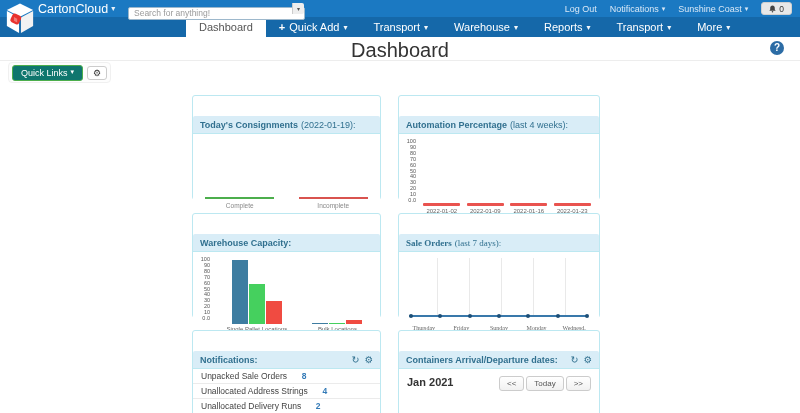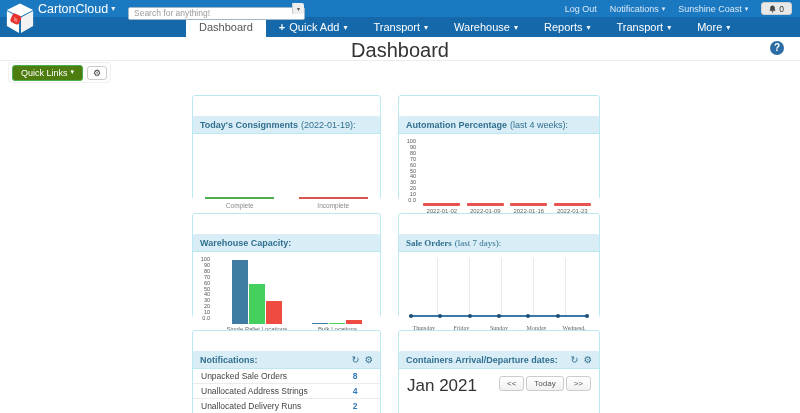--- a/index.html
+++ b/index.html
@@ -26,21 +26,21 @@
   .nav-item.active { background:#fff; color:#555; }
   .nav-item .plus { font-weight:bold; }
 
   
   .page-title { position:absolute; top:39px; left:0; width:100%; text-align:center; font-size:20px; font-weight:500; color:#333; }
   .help { position:absolute; right:16px; top:41px; width:14px; height:14px; border-radius:50%; background:#2c6ca5; color:#fff; font-size:10px; font-weight:bold; text-align:center; line-height:14px; cursor:pointer; }
   .divider { position:absolute; top:60px; left:0; width:800px; border-top:1px solid #ededed; }
 
   
   .quicklinks { position:absolute; left:8px; top:62px; height:21px; padding:2px 3px; background:#fdfdfd; border:1px solid #f0f0f0; border-radius:4px; display:flex; align-items:center; gap:4px; }
-  .btn-green { background:#4d7c0f; border:1px solid #4cae4c; border-radius:3px; color:#fff; font-size:9px; padding:2px 8px; display:flex; align-items:flex-start; gap:3px; cursor:pointer; font-family:"Liberation Sans",sans-serif; }
+  .btn-green { background:#0f766e; border:1px solid #4cae4c; border-radius:3px; color:#fff; font-size:9px; padding:2px 8px; display:flex; align-items:flex-start; gap:3px; cursor:pointer; font-family:"Liberation Sans",sans-serif; }
   .btn-green .caret { font-size:7px; }
   .btn-gear { background:#fff; border:1px solid #ccc; border-radius:3px; font-size:9px; color:#333; padding:1px 5px; cursor:pointer; }
 
   
   .panel { position:absolute; background:#fff; border:1px solid #bce8f1; border-radius:3px; }
   .p1 { left:192px; top:95px;  width:189px; height:105px; }
   .p2 { left:398px; top:95px;  width:202px; height:105px; }
   .p3 { left:192px; top:213px; width:189px; height:105px; }
   .p4 { left:398px; top:213px; width:202px; height:105px;font-family:Liberation Serif, serif; }
   .p5 { left:192px; top:330px; width:189px; height:110px; }
@@ -67,27 +67,27 @@
   .sline { position:absolute; left:2%; right:3%; bottom:14px; height:2px; border-radius:1px; }
   .sdot { position:absolute; bottom:13px; width:4px; height:4px; border-radius:50%; }
   .slab { position:absolute; bottom:0; transform:translateX(-50%); font-size:6px; color:#666; white-space:nowrap; }
   .legend { position:absolute; left:0; right:0; bottom:10px; display:flex; }
   .litem { flex:1; display:flex; flex-direction:column; align-items:center; }
   .lline { width:74%; height:2px; }
   .llab { font-size:6.5px; color:#888; margin-top:3px; }
 
   
   .notif-list { background:#fff; }
-  .nrow { display:flex; justify-content:space-between; align-items:center; height:15px; padding:0 8px; border-bottom:1px solid #ebebeb; font-size:8.5px; cursor:pointer; }
+  .nrow { display:flex; align-items:center; height:15px; padding:0 8px; border-bottom:1px solid #ebebeb; font-size:8.5px; cursor:pointer; }
   .nlabel { color:#444; }
   .ncount { color:#337ab7; font-weight:bold; width:34px; text-align:center; }
 
   
   .cal-head { display:flex; justify-content:space-between; align-items:flex-start; padding:7px 8px; }
-  .cal-month { font-size:17px; font-weight:normal; color:#333; }
+  .cal-month { font-size:11px; font-weight:bold; color:#333; }
   .cal-btns { display:flex; gap:2px; }
   .cal-btns button { font-size:8px; color:#555; background:linear-gradient(#fff,#f1f1f1); border:1px solid #ccc; border-radius:3px; padding:2px 7px; cursor:pointer; font-family:"Liberation Sans",sans-serif; }
 </style>
 </head>
 <body>
 
 <div class="screen">
 
   <header class="topbar"></header>
   <nav class="navbar">

